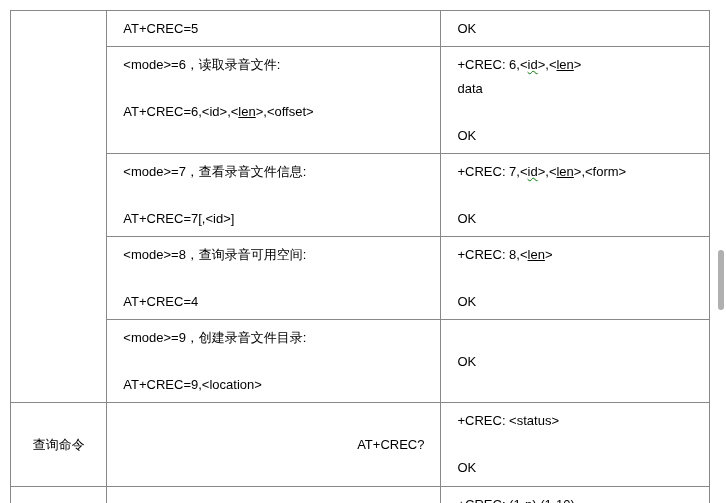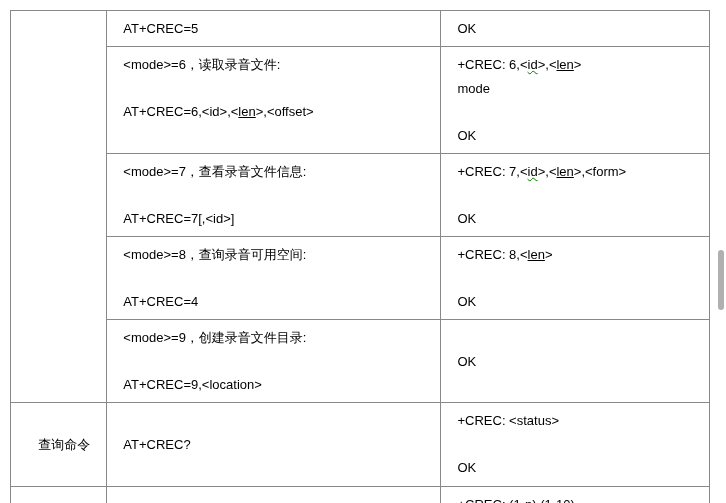--- a/index.html
+++ b/index.html
@@ -15,21 +15,21 @@
     width: 700px;
   }
   td {
     border: 1px solid #888;
     padding: 6px 16px;
     vertical-align: top;
     line-height: 1.8;
   }
   .col1 {
     width: 70px;
-    text-align: right;
+    text-align: center;
     vertical-align: middle;
   }
   .col2 {
     width: 330px;
   }
   .col3 {
     width: 260px;
   }
   .scrollbar {
     position: absolute;
@@ -70,21 +70,21 @@
     </td>
   </tr>
 
   <tr>
     <td class="col2">
       <span>&lt;mode&gt;=6，读取录音文件:</span><br><br>
       <span>AT+CREC=6,&lt;id&gt;,&lt;<span class="wavy">len</span>&gt;,&lt;offset&gt;</span>
     </td>
     <td class="col3">
       <span>+CREC: 6,&lt;<span class="underline-id">id</span>&gt;,&lt;<span class="wavy">len</span>&gt;</span><br>
-      <span>mode</span><br><br>
+      <span>data</span><br><br>
       <span>OK</span>
     </td>
   </tr>
 
   <tr>
     <td class="col2">
       <span>&lt;mode&gt;=7，查看录音文件信息:</span><br><br>
       <span>AT+CREC=7[,&lt;id&gt;]</span>
     </td>
     <td class="col3">
@@ -111,21 +111,21 @@
     </td>
     <td class="col3"><br>
       <span>OK</span>
     </td>
   </tr>
 
   <tr>
     <td class="col1">
       <span>查询命令</span>
     </td>
-    <td class="col2" style="vertical-align:middle;">
+    <td class="col2" style="vertical-align:middle;text-align:right;">
       <span>AT+CREC?</span>
     </td>
     <td class="col3">
       <span>+CREC: &lt;status&gt;</span><br><br>
       <span>OK</span>
     </td>
   </tr>
 
   <tr>
     <td class="col1">

